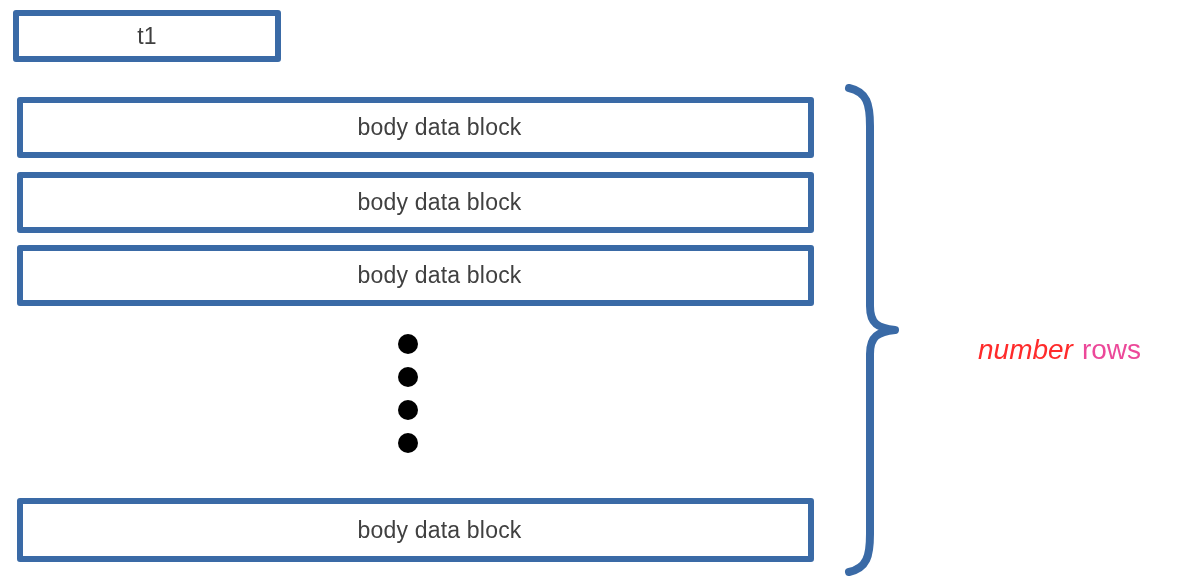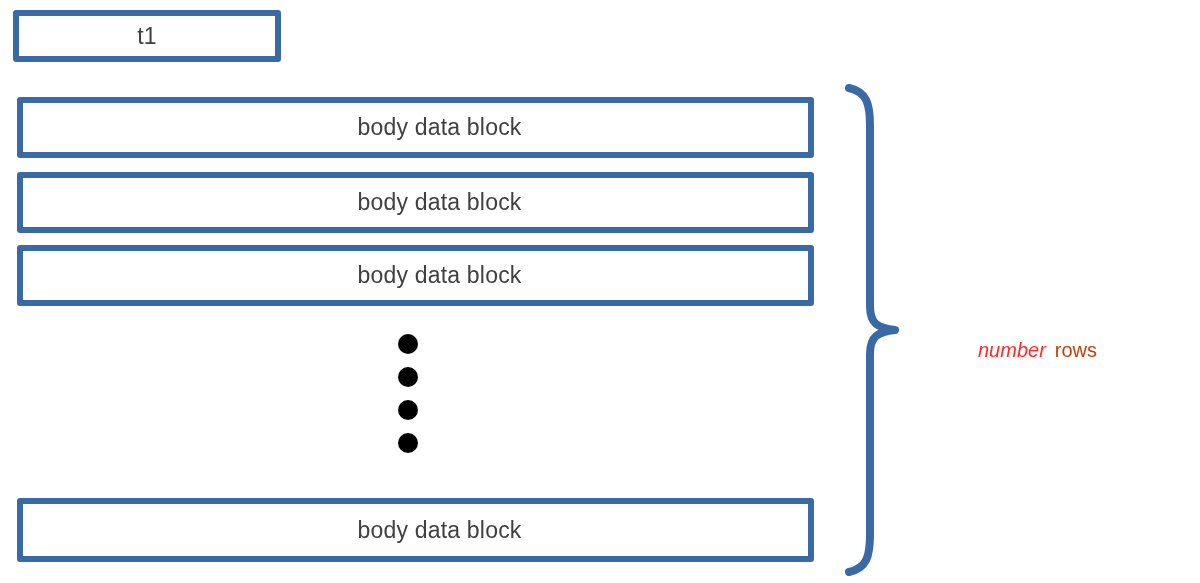--- a/index.html
+++ b/index.html
@@ -95,30 +95,30 @@
 
   
   #annotation-label {
     position: absolute;
     left: 978px;
     top: 329px;
     height: 42px;
     display: flex;
     align-items: center;
     white-space: nowrap;
-    font-size: 20px;
+    font-size: 28px;
     line-height: 1;
   }
   #annotation-emphasis {
     color: #FF2B2B;
     font-style: italic;
     font-weight: 400;
   }
   #annotation-rest {
-    color: #c2410c;
+    color: #ec4899;
     font-style: normal;
     margin-left: 9px;
   }
 </style>
 </head>
 <body>
 
 <div id="diagram-canvas">
 
   <div class="block hdr-box" id="hdr-box-0">

